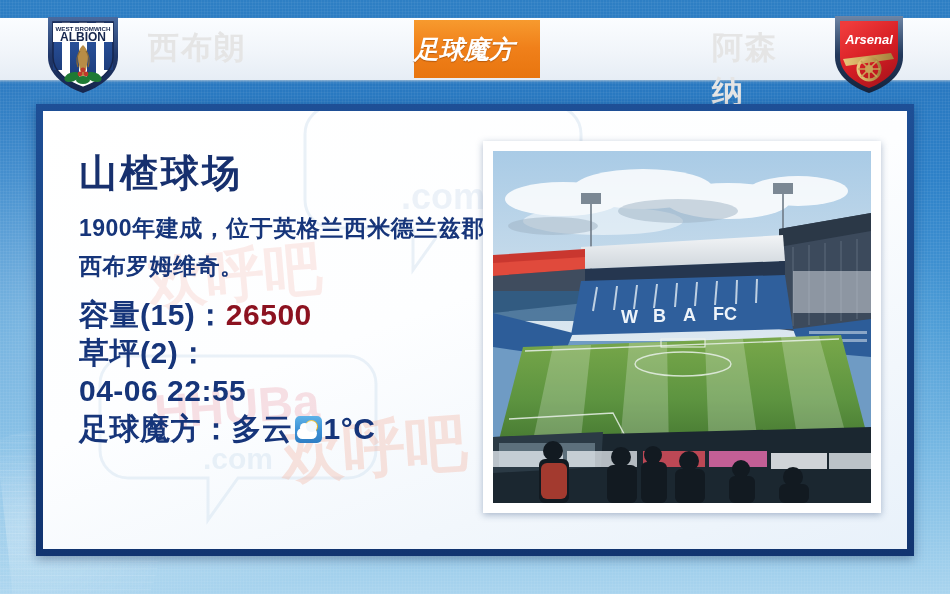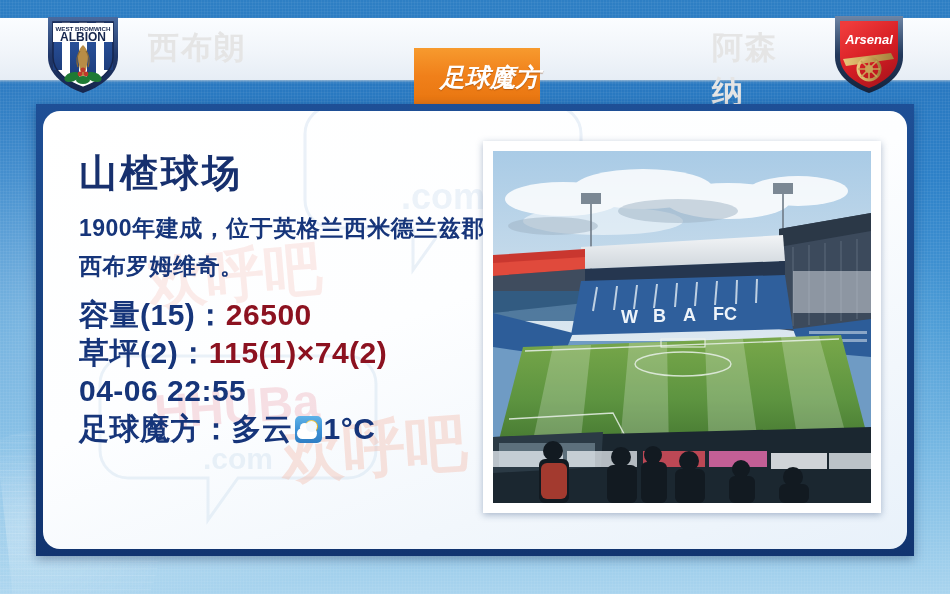--- a/index.html
+++ b/index.html
@@ -74,42 +74,41 @@
 
   
   .crest { position: absolute; top: 7px; width: 82px; height: 86px; }
   .crest.home { left: 42px; }
   .crest.away { left: 828px; }
 
   
   .center-logo {
     position: absolute; left: 414px; top: 20px; width: 126px; height: 58px;
     background: linear-gradient(180deg, #f79a2e 0%, #f0801a 48%, #e8750f 100%);
-    display: flex; align-items: center; justify-content: flex-end; margin-top: 28px;
+    display: flex; align-items: center; justify-content: flex-start;
   }
   .center-logo-text {
     font-size: 25px; font-weight: 700; color: #ffffff;
     letter-spacing: 0px; font-style: italic;
     text-shadow: 0 1px 1px rgba(120,50,0,0.45);
     white-space: nowrap;
   }
 
   
   .card-outer {
     position: absolute; left: 36px; top: 104px; width: 878px; height: 452px;
     background: linear-gradient(180deg, #1e4f96 0%, #16407f 50%, #113470 100%);
     padding: 7px;
     box-sizing: border-box;
     box-shadow: 0 3px 10px rgba(0,20,60,0.35);
   }
   .card-inner {
     position: relative; width: 100%; height: 100%;
     background: linear-gradient(160deg, #ffffff 0%, #fdfeff 45%, #f2f7fc 75%, #e8f1fa 100%);
     overflow: hidden;
-    border-radius: 17px;
   }
 
   
   .wm { position: absolute; pointer-events: none; user-select: none; }
   .wm-bubble {
     width: 300px; height: 190px;
   }
   .wm-bubble svg { width: 100%; height: 100%; }
   .wm-text {
     font-size: 62px; font-weight: 700; white-space: nowrap;
@@ -293,21 +292,20 @@
         <h1 class="stadium-title">山楂球场</h1>
         <p class="desc">1900年建成，位于英格兰西米德兰兹郡西布罗姆维奇。</p>
 
         <div class="stat-line">
           <span>容量(15)：</span>
           <span class="stat-val">26500</span>
         </div>
 
         <div class="stat-line">
           <span>草坪(2)：</span>
-          <span class="stat-val">115(1)×74(2)</span>
         </div>
 
         <div class="stat-line">
           <span class="times">04-06 22:55</span>
         </div>
 
         <div class="stat-line">
           <span>足球魔方：</span>
           <span>多云</span>
           <span class="weather-icon">

